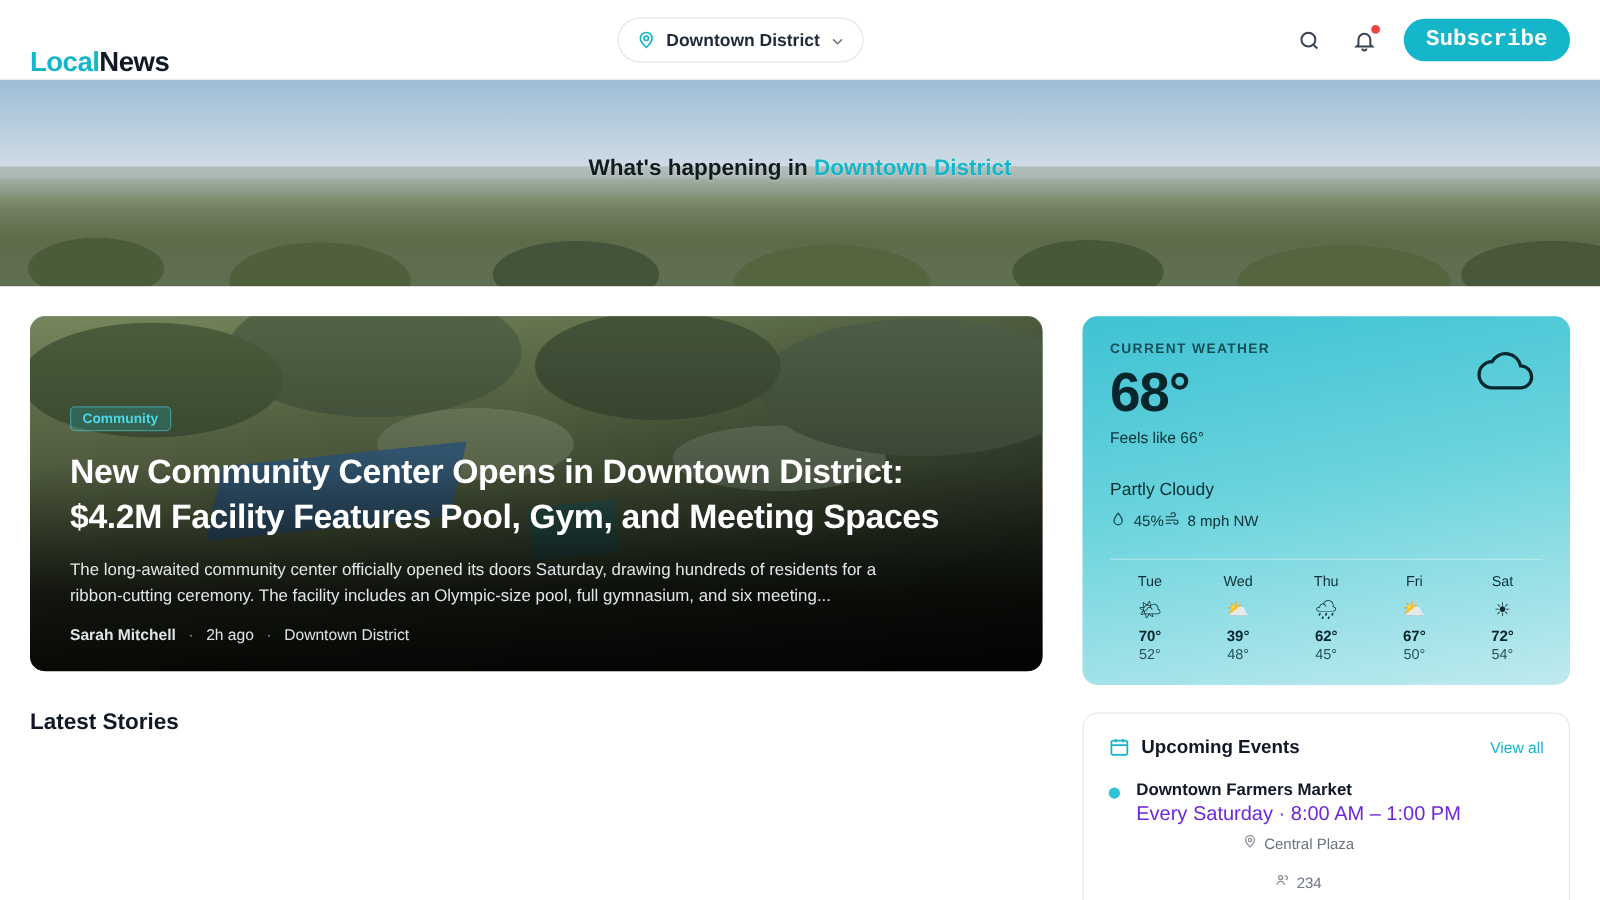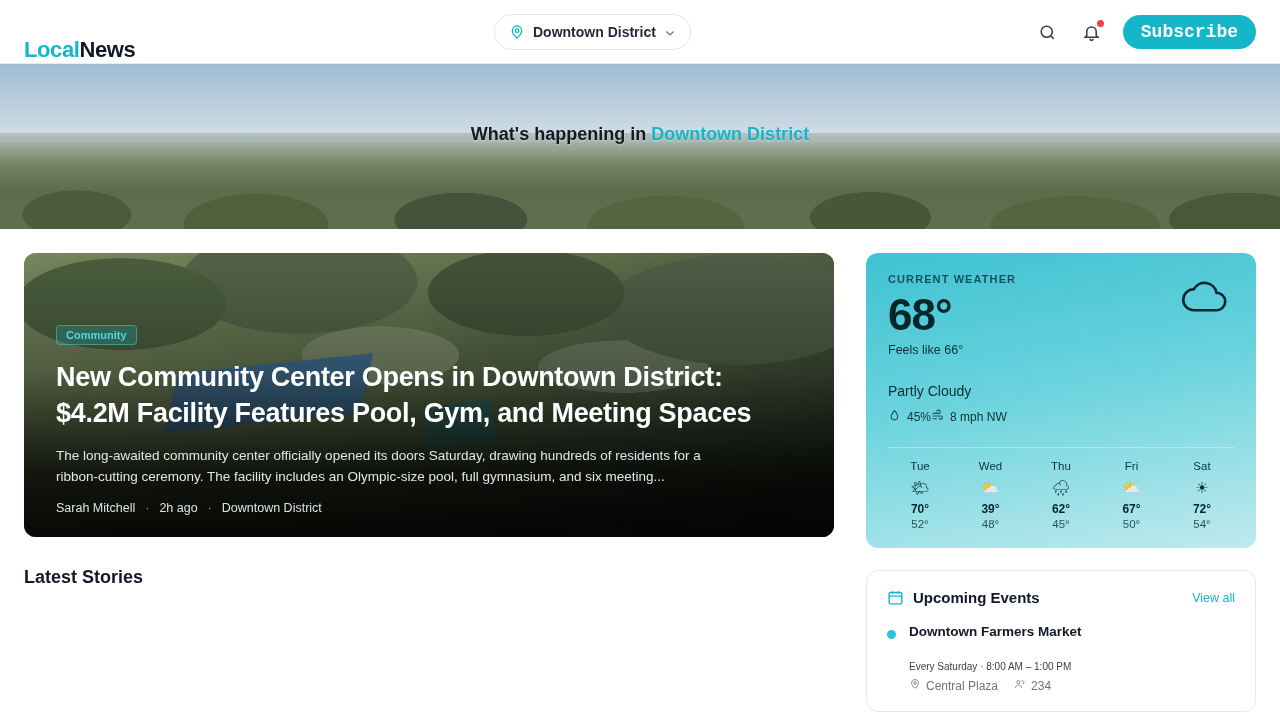--- a/index.html
+++ b/index.html
@@ -189,21 +189,21 @@
     color: #e2e6e9;
     font-size: 13.5px;
     line-height: 21px;
     max-width: 660px;
     margin-bottom: 14px;
   }
   .feature-meta {
     display: flex; align-items: center; gap: 10px;
     font-size: 12.5px; color: #dfe3e6;
   }
-  .feature-meta .author { font-weight: normal; text-align: center; }
+  .feature-meta .author { font-weight: bold; text-align: center; }
   .feature-meta .dot { color: #9aa2a8; }
 
   .section-title {
     margin-top: 30px;
     font-size: 18px;
     font-weight: bold;
     color: #111827;
   }
 
   
@@ -257,22 +257,22 @@
   .events-head { display: flex; align-items: center; }
   .cal-icon { width: 17px; height: 17px; color: #15b6c9; margin-right: 9px; }
   .events-title { font-size: 15px; font-weight: bold; color: #111827; }
   .view-all { margin-left: auto; font-size: 12.5px; color: #15b6c9; cursor: pointer; font-weight: normal;}
   .event-row { display: flex; margin-top: 18px; }
   .ev-dot {
     width: 9px; height: 9px; border-radius: 50%;
     background: #2ec4d6; margin-top: 6px; margin-right: 13px; flex: none;
   }
   .ev-name { font-size: 13.5px; font-weight: bold; color: #111827; }
-  .ev-sub { font-size: 10px; color: #404040; margin-top: 22px; }
-  .ev-loc { font-size: 12px; color: #6b7280; margin-top: 6px; display: flex; align-items: center; gap: 16px;}
+  .ev-sub { font-size: 16px; color: #6d28d9; margin-top: 4px; }
+  .ev-loc { font-size: 12px; color: #6b7280; margin-top: 6px; display: flex; align-items: center; gap: 16px; flex-direction: column;}
   .ev-loc span.bit { display:flex; align-items:center; gap:5px; }
   .ev-loc svg { width: 12px; height: 12px; opacity: .8; }
 </style>
 </head>
 <body>
 
 <div class="header">
   <div class="logo">
     <span class="local">Local</span><span class="news">News</span>
   </div>

